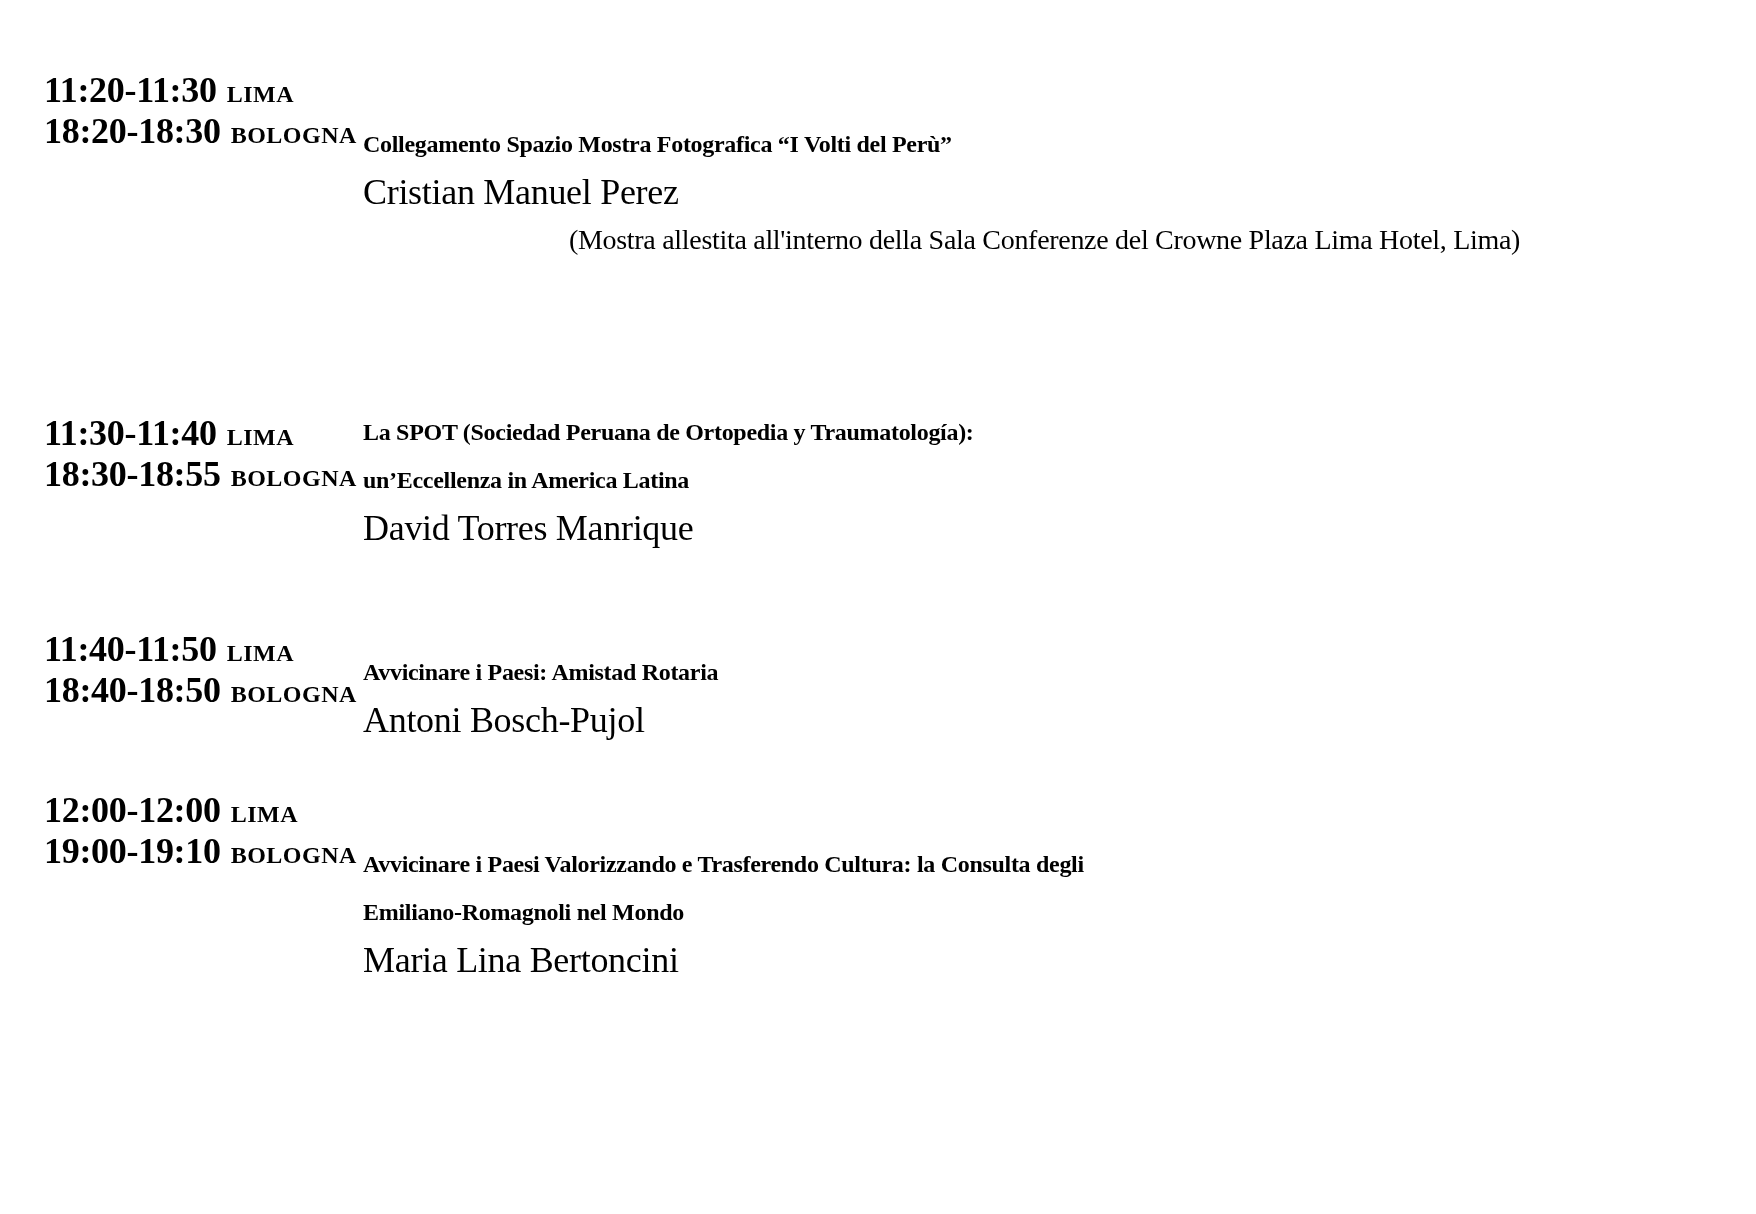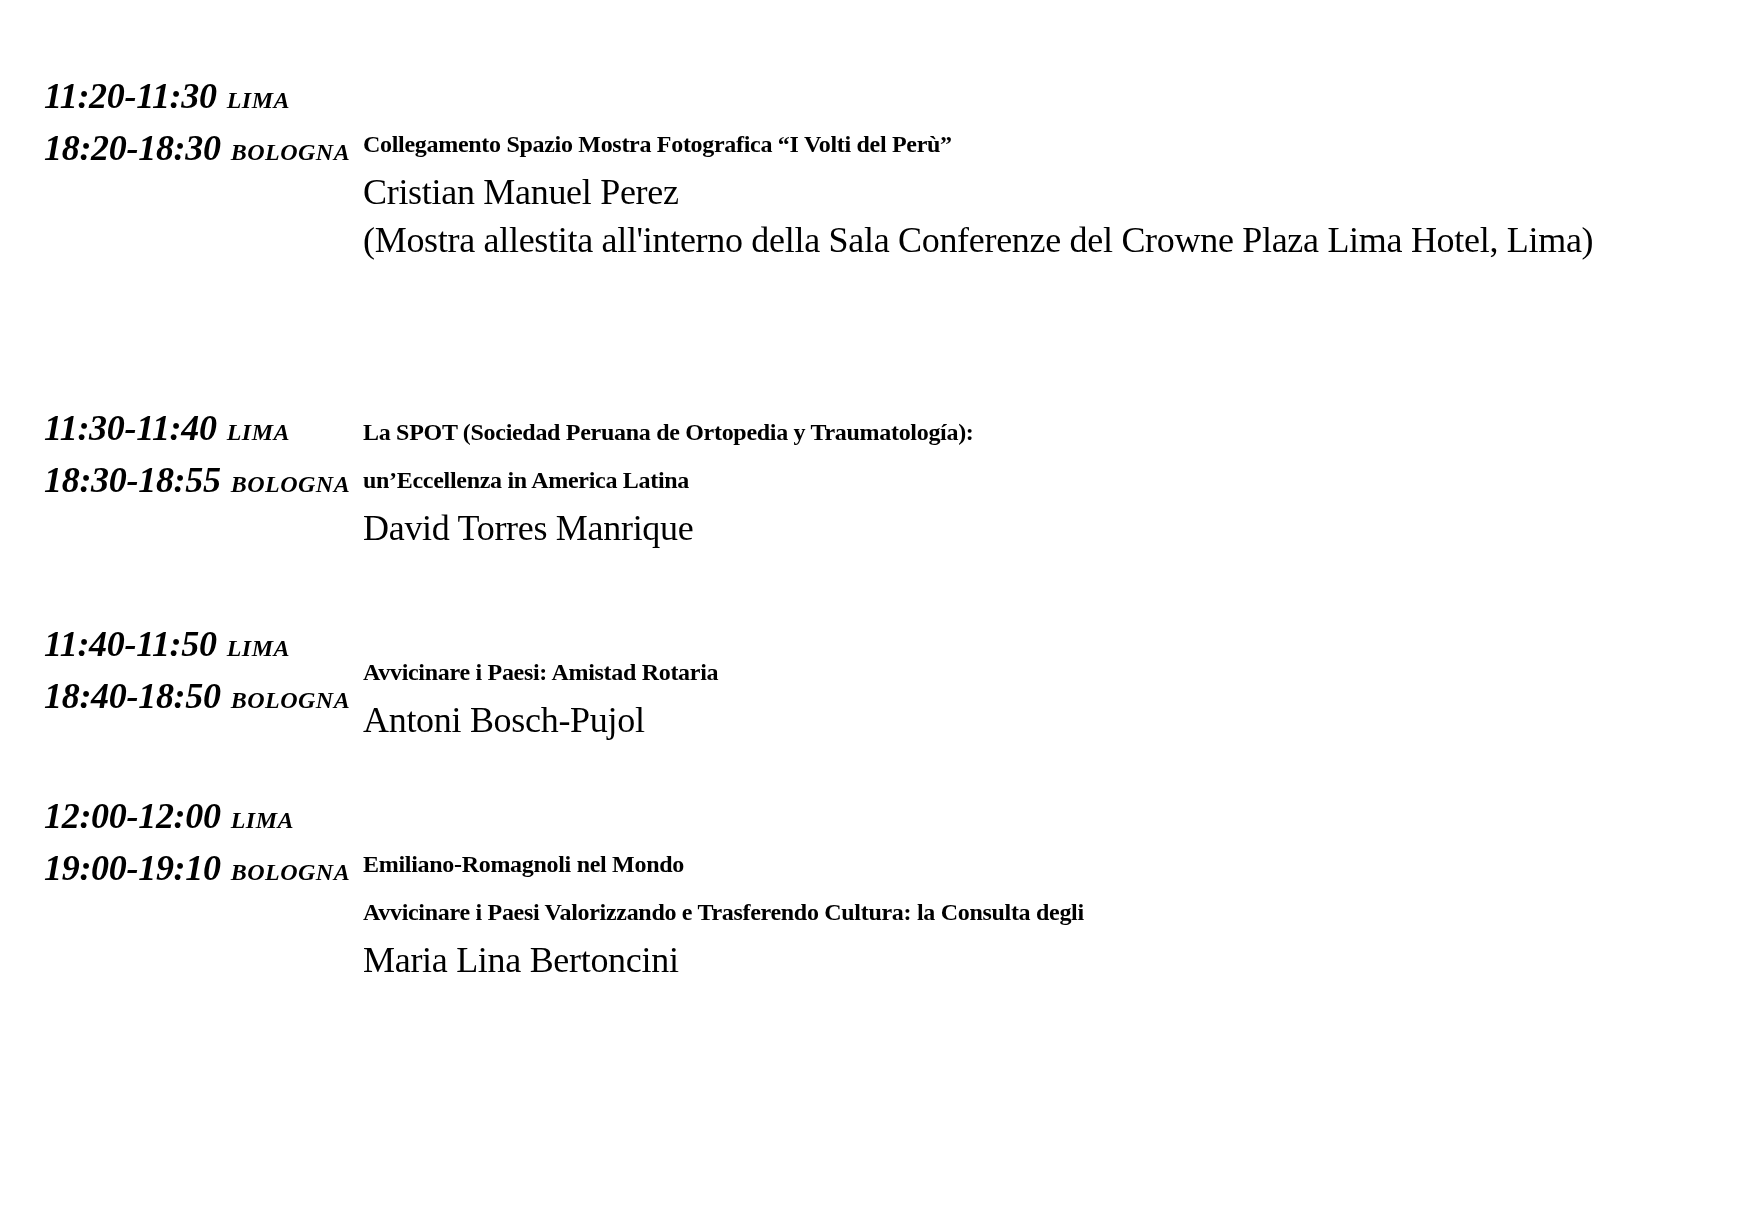--- a/index.html
+++ b/index.html
@@ -24,24 +24,23 @@
     align-items: flex-start;
   }
   .session.gap      { margin-bottom: 48px; align-items: center; }
   .session.gap-large{ margin-bottom: 96px; }
   .times {
     width: 319px;
     flex: 0 0 319px;
   }
   .time-row {
     font-size: 36px;
-    line-height: 48px;
+    line-height: 37px;
     font-weight: bold;
     white-space: nowrap;
-    font-style: italic;
   }
   .city {
     font-size: 24px;
     font-weight: bold;
     margin-left: 10px;
     letter-spacing: 0.5px;
   }
   .content {
     margin-top: 48px; 
     flex: 1 1 auto;
@@ -53,24 +52,25 @@
     font-weight: bold;
     white-space: nowrap;
   }
   .speakers {
     font-size: 36px;
     line-height: 48px;
     font-weight: normal;
     white-space: nowrap;
   }
   .note {
-    font-size: 36px;
+    font-size: 28px;
     line-height: 48px;
     font-weight: normal;
     white-space: nowrap;
+    text-align: center;
   }
 </style>
 </head>
 <body>
 
 <div class="page">
 
   <div class="session gap-large">
     <div class="times">
       <div class="time-row"><span>11:20-11:30</span><span class="city">LIMA</span></div>
@@ -106,19 +106,19 @@
     </div>
   </div>
 
 
   <div class="session">
     <div class="times">
       <div class="time-row"><span>12:00-12:00</span><span class="city">LIMA</span></div>
       <div class="time-row"><span>19:00-19:10</span><span class="city">BOLOGNA</span></div>
     </div>
     <div class="content">
+      <div class="title-line">Avvicinare i Paesi Valorizzando e Trasferendo Cultura: la Consulta degli</div>
       <div class="title-line">Emiliano-Romagnoli nel Mondo</div>
-      <div class="title-line">Avvicinare i Paesi Valorizzando e Trasferendo Cultura: la Consulta degli</div>
       <div class="speakers">Maria Lina Bertoncini</div>
     </div>
   </div>
 
 </div>
 
 </body></html>

